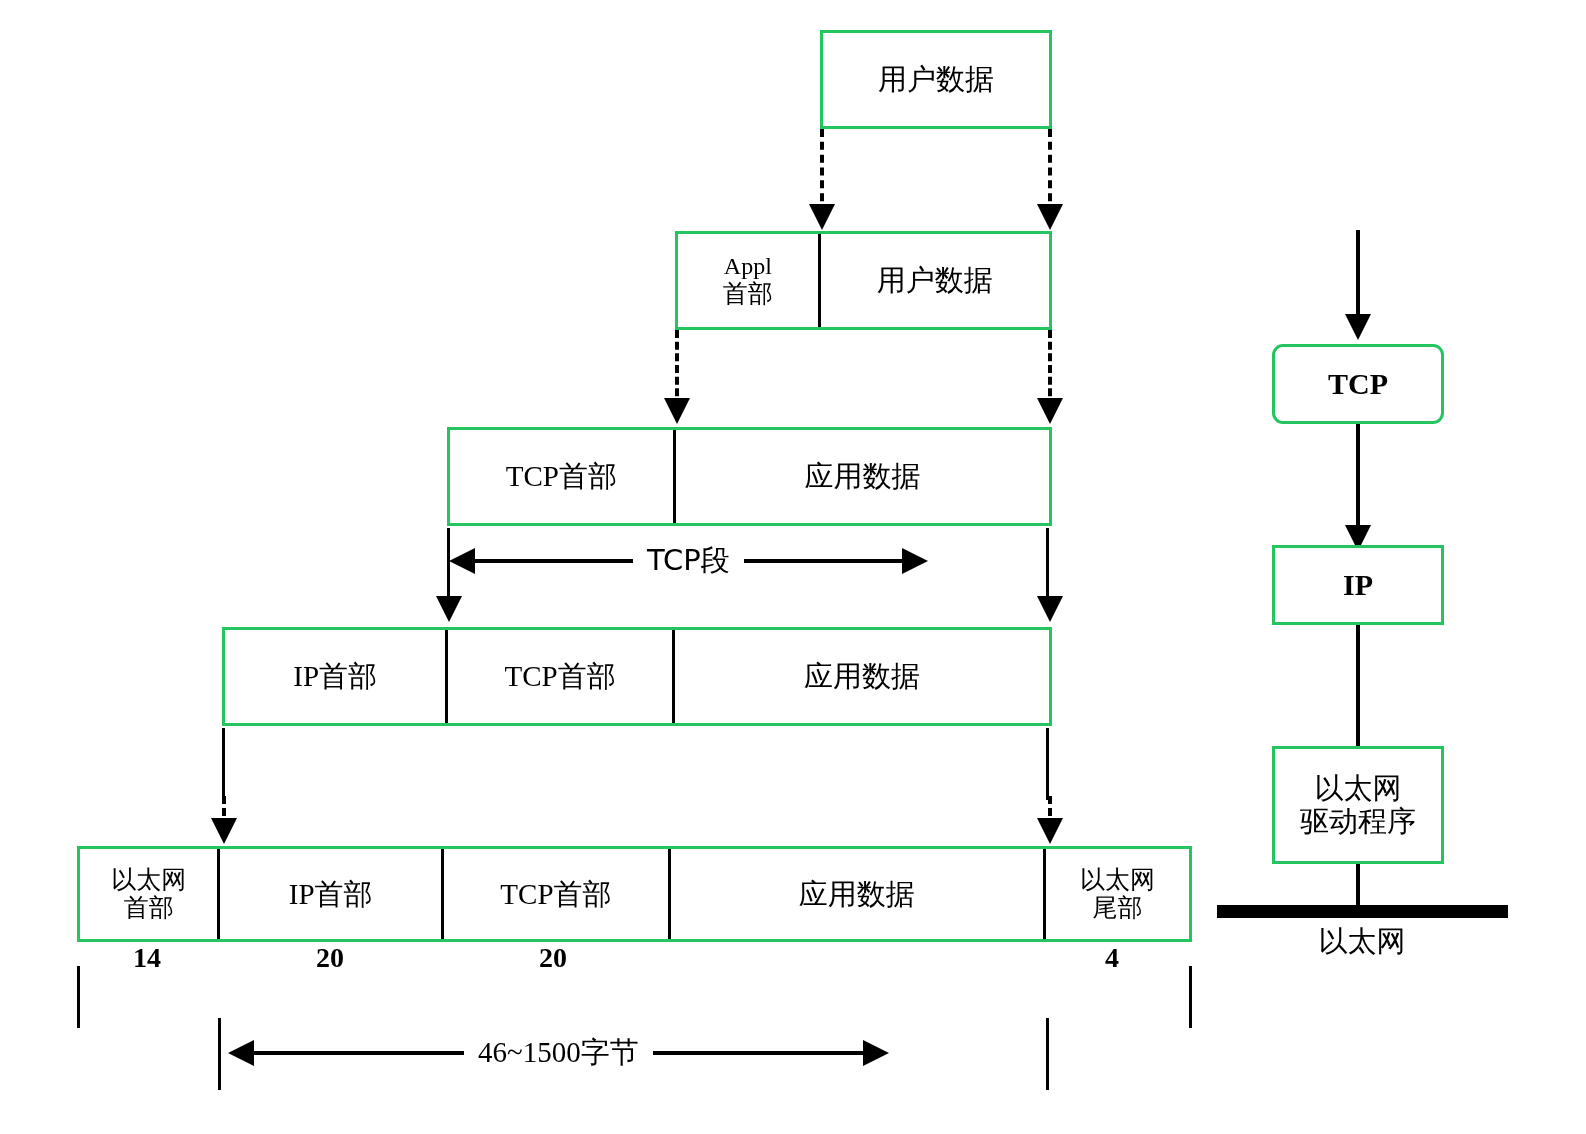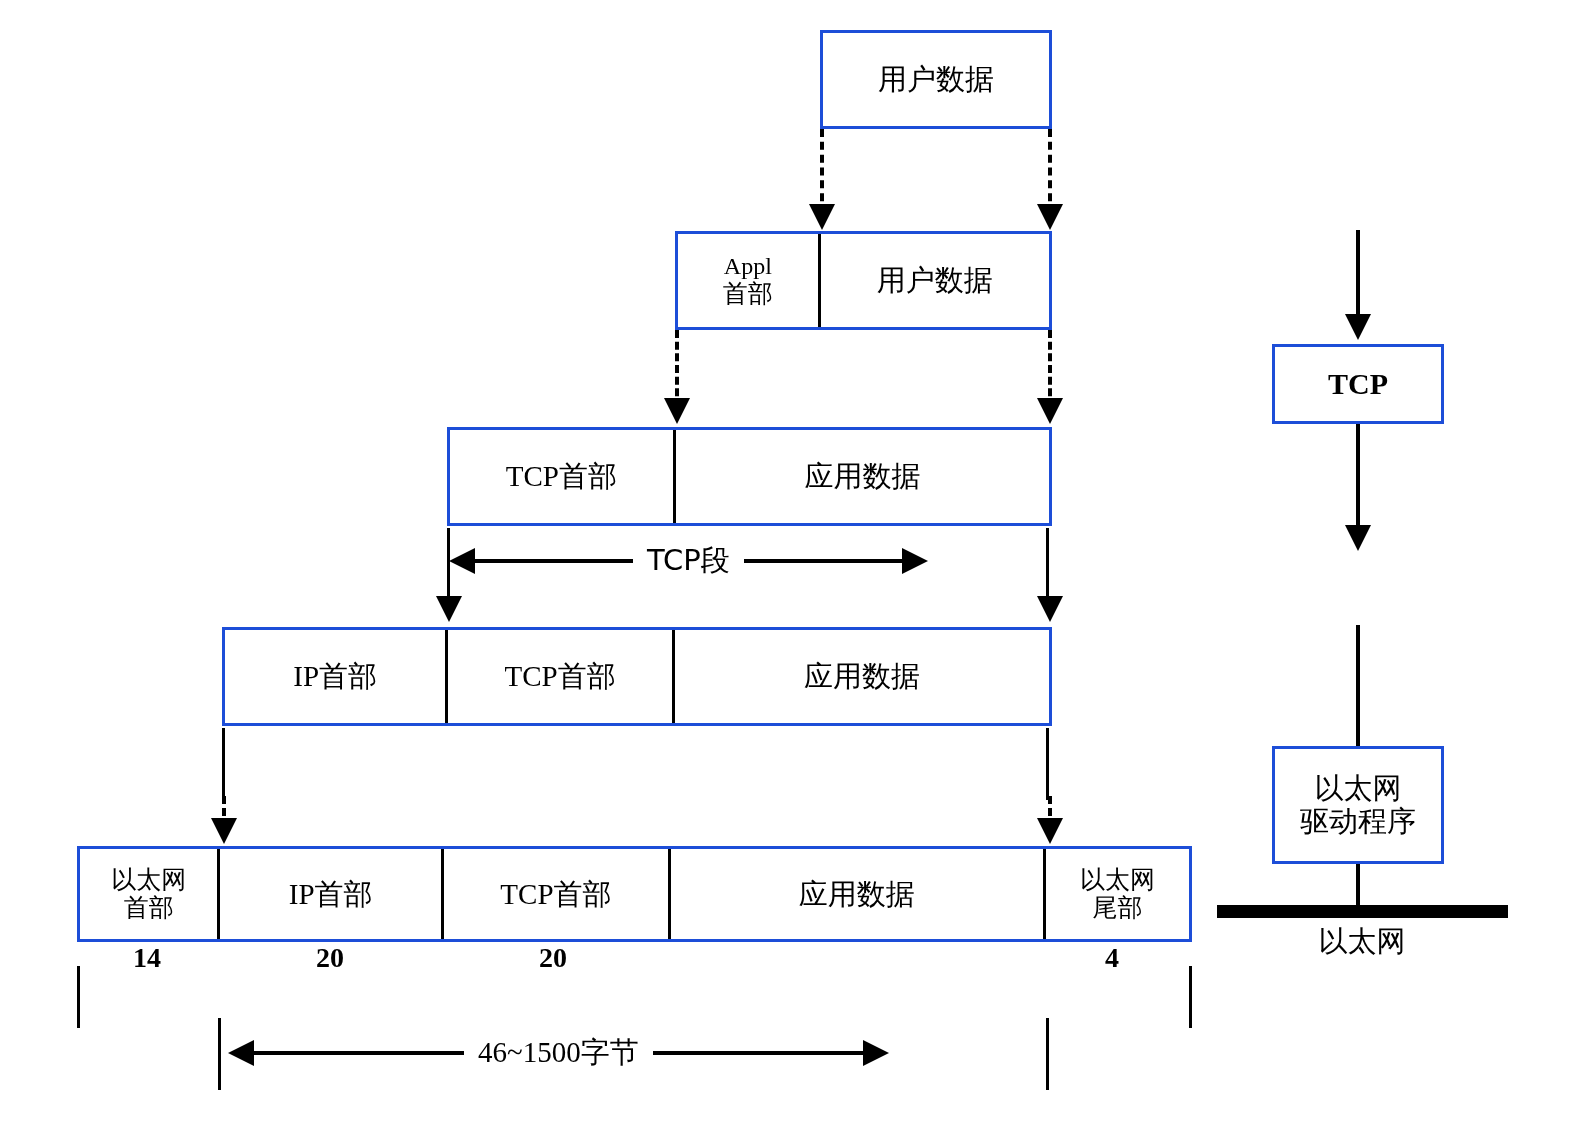--- a/index.html
+++ b/index.html
@@ -8,21 +8,21 @@
     width:1586px;height:1134px;
     background:#ffffff;
     font-family:"Liberation Sans","DejaVu Sans",sans-serif;
     color:#000;
     overflow:hidden;
   }
   
   .pbox{
     position:absolute;
     box-sizing:border-box;
-    border:3px solid #1d4ed8;
+    border:3px solid #22c55e;
     background:#fff;
     display:flex;
     align-items:center;
     justify-content:center;
     text-align:center;
     line-height:1.15;
   }
   .pcell{
     box-sizing:border-box;
     height:100%;
@@ -202,26 +202,29 @@
     <div class="m-head-l"></div>
     <div class="m-line" style="width:210px;"></div>
     <div class="m-label mix">46~1500字节</div>
     <div class="m-line" style="width:210px;"></div>
     <div class="m-head-r"></div>
   </div>
 
   <div class="solidline" style="left:1356px;top:230px;width:4px;height:88px;"></div>
   <div class="ahead-down" style="left:1345px;top:314px;"></div>
 
-  <div class="pbox" style="left:1272px;top:344px;width:172px;height:80px;">
+  <div class="pbox" style="left:1272px;top:344px;width:172px;height:80px;border-radius:11px;">
     <span class="serif-b">TCP</span>
   </div>
   <div class="solidline" style="left:1356px;top:424px;width:4px;height:105px;"></div>
   <div class="ahead-down" style="left:1345px;top:525px;"></div>
 
+  <div class="pbox" style="left:1272px;top:545px;width:172px;height:80px;">
+    <span class="serif-b">IP</span>
+  </div>
   <div class="solidline" style="left:1356px;top:625px;width:4px;height:125px;"></div>
   <div class="ahead-down" style="left:1345px;top:746px;"></div>
 
   <div class="pbox" style="left:1272px;top:746px;width:172px;height:118px;flex-direction:column;">
     <span class="cn">以太网</span>
     <span class="cn">驱动程序</span>
   </div>
   <div class="solidline" style="left:1356px;top:864px;width:4px;height:49px;"></div>
 
   <div class="solidline" style="left:1217px;top:905px;width:291px;height:13px;"></div>

